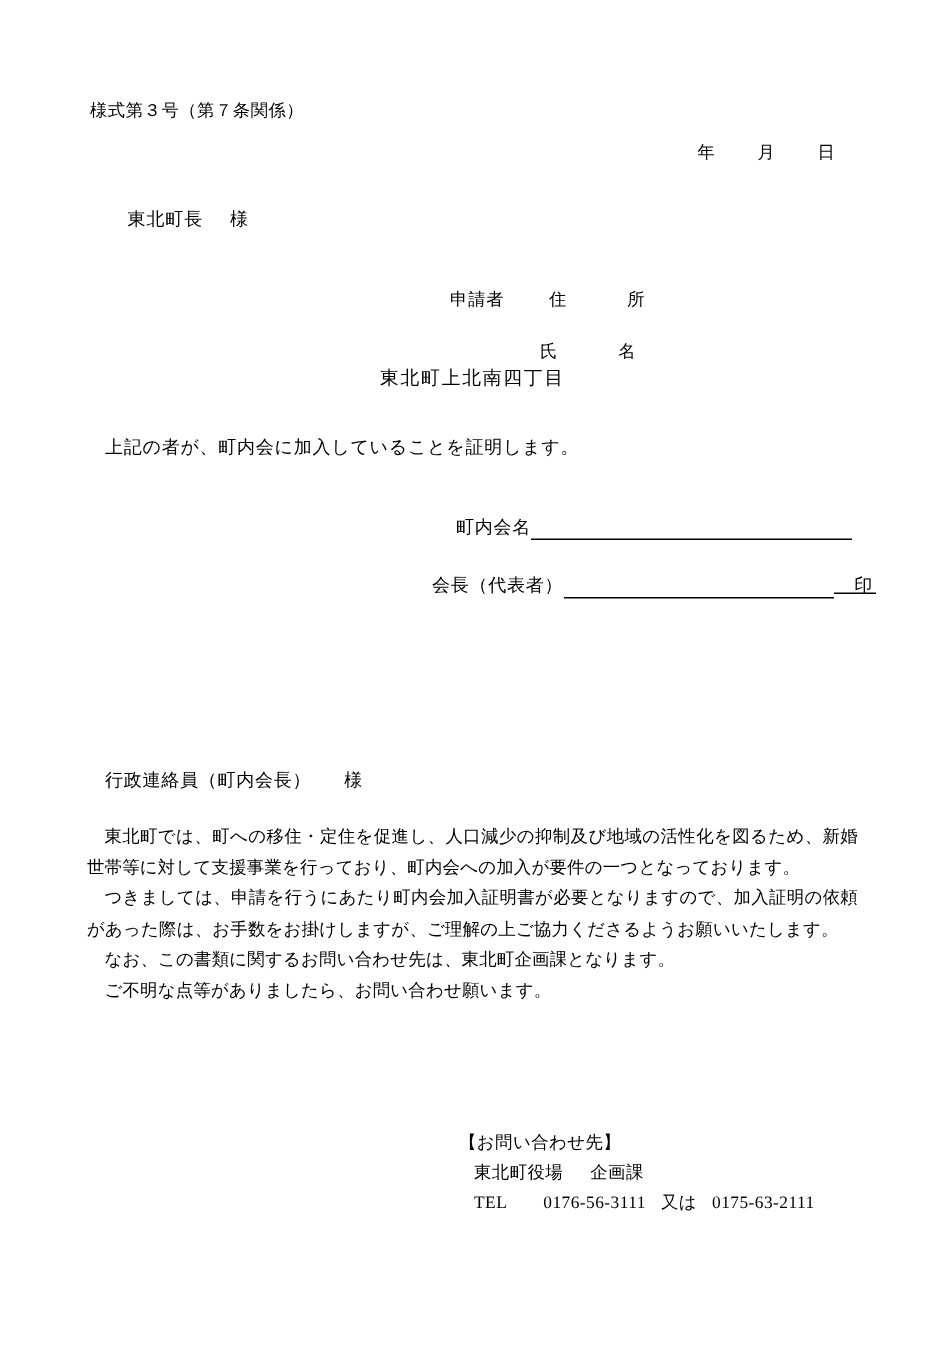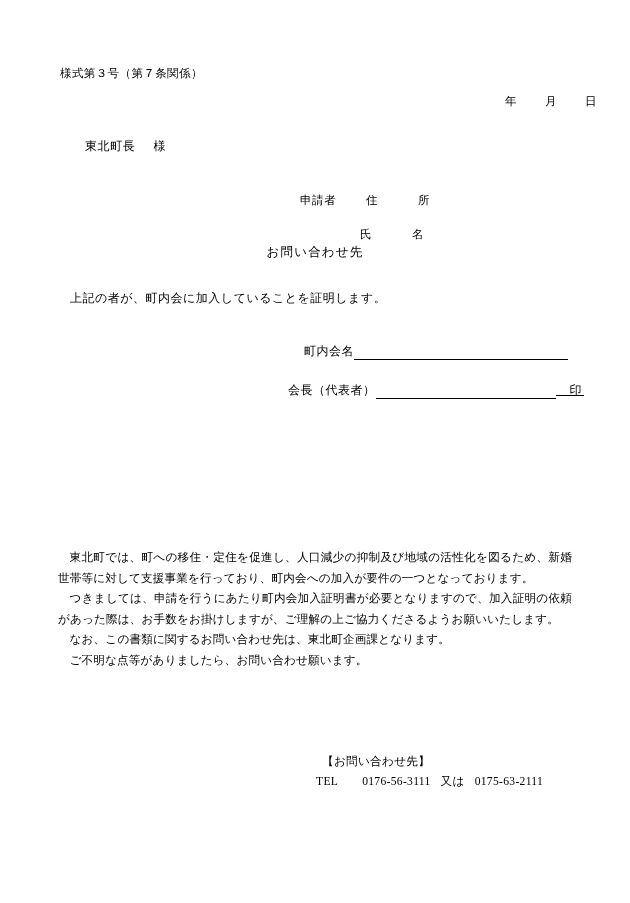--- a/index.html
+++ b/index.html
@@ -29,21 +29,20 @@
     left: 60px;
     top: 66px;
     font-size: 11.5px;
     letter-spacing: 0.4px;
   }
   .date-line {
     left: 465px;
     top: 94px;
     font-size: 11.5px;
     letter-spacing: 0.4px;
-    margin-left: 40px;
   }
   .date-line span { display: inline-block; }
   .date-y { width: 40px; }
   .date-m { width: 40px; }
 
   .addressee {
     left: 70px;
     top: 138px;
     font-size: 12px;
     letter-spacing: 0.6px;
@@ -130,21 +129,21 @@
     text-indent: 1em;
   }
 
   .contact {
     left: 306px;
     top: 752px;
     font-size: 11.6px;
     line-height: 20px;
     letter-spacing: 0.3px;
   }
-  .contact .c-title { margin-left: 16px; }
+  .contact .c-title { margin-left: 0; }
   .contact .c-line { margin-left: 10px; }
   .contact .c-gap-1 { display: inline-block; width: 18px; }
   .contact .c-gap-2 { display: inline-block; width: 14px; }
   .contact .c-gap-3 { display: inline-block; width: 24px; }
   .contact .c-mid { display: inline-block; width: 10px; }
 </style>
 </head>
 <body>
 
 <div class="page">
@@ -161,41 +160,47 @@
 
   <div class="abs applicant-block">
     <div class="applicant-row">
       <span class="lbl1">申請者</span><span class="lbl2">住</span><span class="c-mid" style="display:inline-block;width:40px;"></span><span>所</span>
     </div>
     <div class="applicant-row applicant-indent">
       <span class="lbl1" style="width:0;"></span><span>氏</span><span style="display:inline-block;width:40px;"></span><span>名</span>
     </div>
   </div>
 
-  <div class="abs doc-title">お問い合わせ先</div>
+  <div class="abs doc-title">東北町上北南四丁目</div>
 
   <div class="abs statement">上記の者が、町内会に加入していることを証明します。</div>
 
   <div class="abs sig-block">
     <div class="sig-row">
       <span class="sig-label">町内会名</span><span class="sig-rule rule-1"></span>
     </div>
     <div class="sig-row">
       <span class="sig-label">会長（代表者）</span><span class="sig-rule rule-2"></span><span class="sig-suffix">印</span>
     </div>
   </div>
 
+  <div class="abs liaison">
+    <span>行政連絡員（町内会長）</span><span class="sama">様</span>
+  </div>
 
   <div class="abs body-text">
     <p>東北町では、町への移住・定住を促進し、人口減少の抑制及び地域の活性化を図るため、新婚世帯等に対して支援事業を行っており、町内会への加入が要件の一つとなっております。</p>
     <p>つきましては、申請を行うにあたり町内会加入証明書が必要となりますので、加入証明の依頼があった際は、お手数をお掛けしますが、ご理解の上ご協力くださるようお願いいたします。</p>
     <p>なお、この書類に関するお問い合わせ先は、東北町企画課となります。</p>
     <p>ご不明な点等がありましたら、お問い合わせ願います。</p>
   </div>
 
   <div class="abs contact">
     <div class="c-title">【お問い合わせ先】</div>
     <div class="c-line">
+      <span>東北町役場</span><span class="c-gap-1"></span><span>企画課</span>
+    </div>
+    <div class="c-line">
       <span>TEL</span><span class="c-gap-3"></span><span>0176-56-3111</span><span class="c-mid"></span><span>又は</span><span class="c-mid"></span><span>0175-63-2111</span>
     </div>
   </div>
 
 </div>
 
 </body></html>

